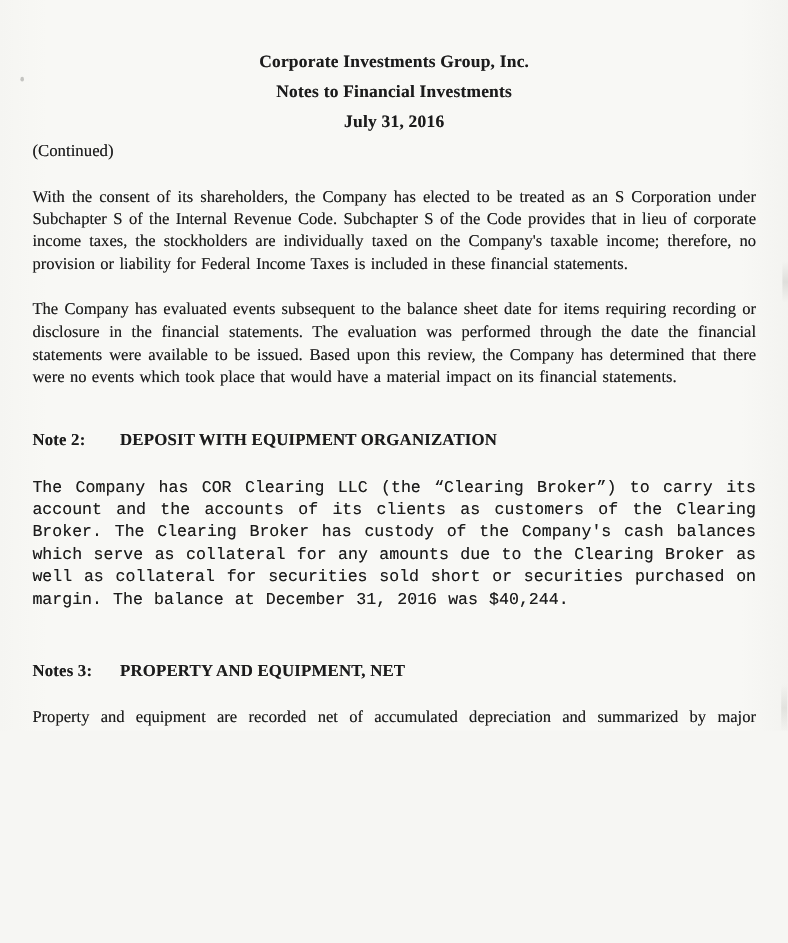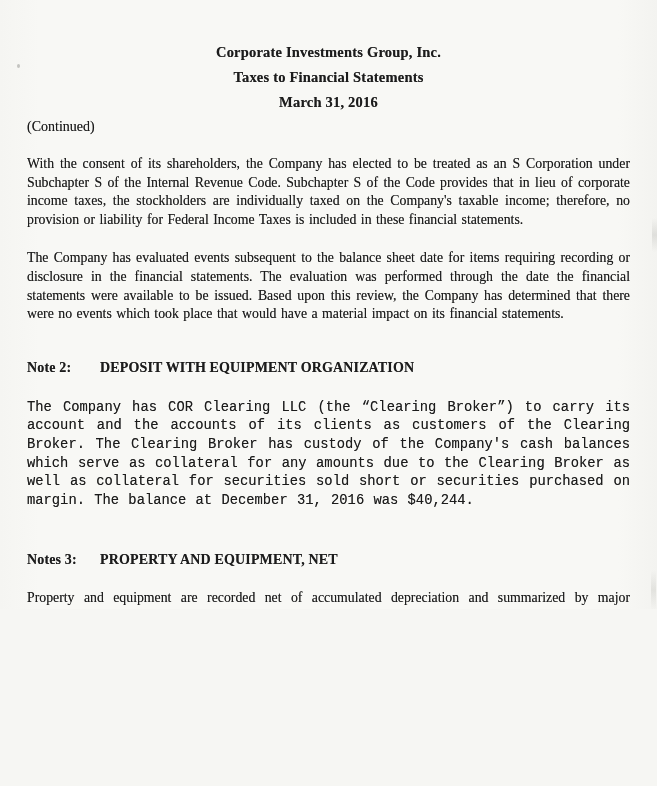--- a/index.html
+++ b/index.html
@@ -91,22 +91,22 @@
 <body>
 
 <div class="page">
 
   <div class="artifact-dot"></div>
   <div class="artifact-streak-1"></div>
   <div class="artifact-streak-2"></div>
 
   <div class="doc-header">
     <div class="doc-header-line">Corporate Investments Group, Inc.</div>
-    <div class="doc-header-line">Taxes to Financial Statements</div>
-    <div class="doc-header-line">March 31, 2016</div>
+    <div class="doc-header-line">Notes to Financial Investments</div>
+    <div class="doc-header-line">July 31, 2016</div>
   </div>
 
   <section class="section-1">
     <div class="note-continued">(Continued)</div>
     <p class="body-para">With the consent of its shareholders, the Company has elected to be treated as an S Corporation under Subchapter S of the Internal Revenue Code.  Subchapter S of the Code provides that in lieu of corporate income taxes, the stockholders are individually taxed on the Company's taxable income; therefore, no provision or liability for Federal Income Taxes is included in these financial statements.</p>
     <p class="body-para">The Company has evaluated events subsequent to the balance sheet date for items requiring recording or disclosure in the financial statements. The evaluation was performed through the date the financial statements were available to be issued.  Based upon this review, the Company has determined that there were no events which took place that would have a material impact on its financial statements.</p>
   </section>
 
   <section class="section-2">
     <h2 class="note-heading"><span class="note-label">Note 2:</span><span class="note-title">DEPOSIT WITH EQUIPMENT ORGANIZATION</span></h2>

